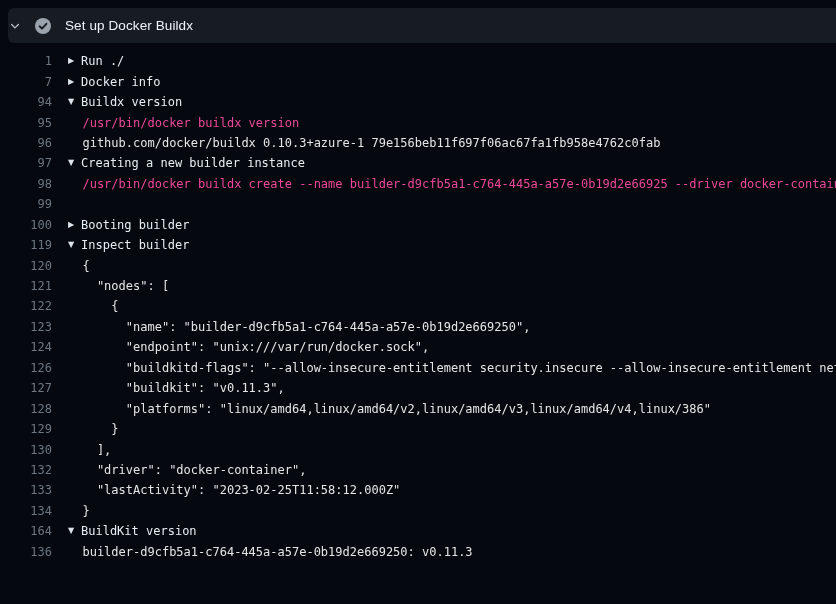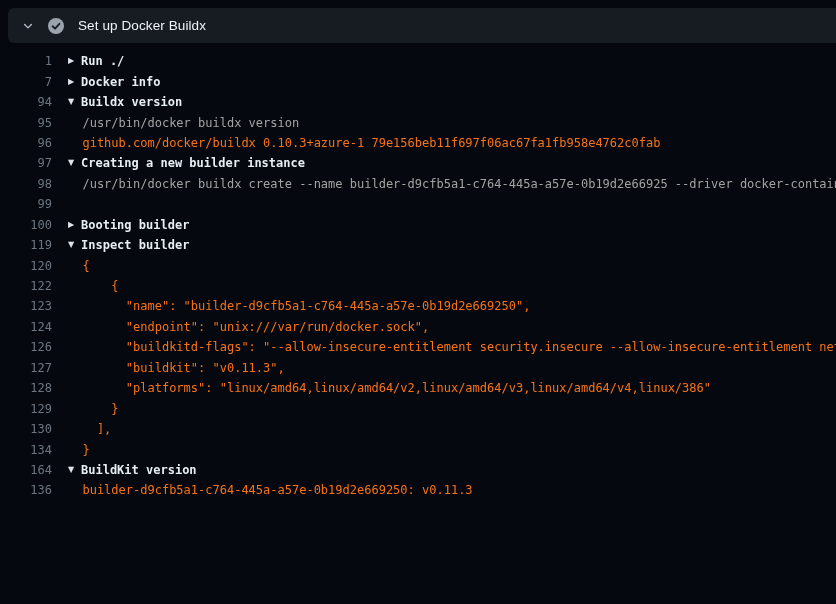--- a/index.html
+++ b/index.html
@@ -13,21 +13,20 @@
     font-family: "DejaVu Sans Mono", monospace;
   }
   .step-header {
     position: absolute;
     top: 8px; left: 8px; right: 0;
     height: 35px;
     background: #171c23;
     border-radius: 6px 0 0 6px;
     display: flex;
     align-items: center;
-    padding-left: 13px;
     cursor: pointer;
   }
   .chev { width: 14px; height: 14px; display: flex; align-items: center; justify-content: center; margin-right: 13px; flex: none; }
   .status { width: 16px; height: 16px; display: flex; align-items: center; justify-content: center; margin-right: 14px; flex: none; }
   .title {
     font-family: "Liberation Sans", sans-serif;
     font-size: 13.5px;
     font-weight: 400;
     color: #f0f3f6;
     letter-spacing: 0.1px;
@@ -44,23 +43,23 @@
     width: 44px;
     flex: none;
     text-align: right;
     font-size: 12px;
     color: #6e7681;
     margin-right: 16px;
     cursor: pointer;
   }
   .txt { font-size: 12px; flex: none; }
   .row.group  { cursor: pointer; }
-  .row.group .txt   { color: #e6edf3; font-weight: bold; }
-  .row.command .txt { color: #a3a3a3; }
-  .row.output .txt  { color: #f97316; }
+  .row.group .txt   { color: #e6edf3; }
+  .row.command .txt { color: #ec4899; }
+  .row.output .txt  { color: #e5e5e5; }
   .tri {
     width: 13px;
     flex: none;
     font-size: 8px;
     line-height: 1;
     color: #dde3ea;
     font-family: "DejaVu Sans", sans-serif;
   }
 </style>
 </head>
@@ -88,26 +87,29 @@
       <div class="row group"><span class="num">7</span><span class="tri">▶</span><span class="txt">Docker info</span></div>
       <div class="row group"><span class="num">94</span><span class="tri">▼</span><span class="txt">Buildx version</span></div>
       <div class="row command"><span class="num">95</span><span class="txt">  /usr/bin/docker buildx version</span></div>
       <div class="row output"><span class="num">96</span><span class="txt">  github.com/docker/buildx 0.10.3+azure-1 79e156beb11f697f06ac67fa1fb958e4762c0fab</span></div>
       <div class="row group"><span class="num">97</span><span class="tri">▼</span><span class="txt">Creating a new builder instance</span></div>
       <div class="row command"><span class="num">98</span><span class="txt">  /usr/bin/docker buildx create --name builder-d9cfb5a1-c764-445a-a57e-0b19d2e66925 --driver docker-container</span></div>
       <div class="row output"><span class="num">99</span></div>
       <div class="row group"><span class="num">100</span><span class="tri">▶</span><span class="txt">Booting builder</span></div>
       <div class="row group"><span class="num">119</span><span class="tri">▼</span><span class="txt">Inspect builder</span></div>
       <div class="row output"><span class="num">120</span><span class="txt">  {</span></div>
+      <div class="row output"><span class="num">121</span><span class="txt">    "nodes": [</span></div>
       <div class="row output"><span class="num">122</span><span class="txt">      {</span></div>
       <div class="row output"><span class="num">123</span><span class="txt">        "name": "builder-d9cfb5a1-c764-445a-a57e-0b19d2e669250",</span></div>
       <div class="row output"><span class="num">124</span><span class="txt">        "endpoint": "unix:///var/run/docker.sock",</span></div>
       <div class="row output"><span class="num">126</span><span class="txt">        "buildkitd-flags": "--allow-insecure-entitlement security.insecure --allow-insecure-entitlement network.host",</span></div>
       <div class="row output"><span class="num">127</span><span class="txt">        "buildkit": "v0.11.3",</span></div>
       <div class="row output"><span class="num">128</span><span class="txt">        "platforms": "linux/amd64,linux/amd64/v2,linux/amd64/v3,linux/amd64/v4,linux/386"</span></div>
       <div class="row output"><span class="num">129</span><span class="txt">      }</span></div>
       <div class="row output"><span class="num">130</span><span class="txt">    ],</span></div>
+      <div class="row output"><span class="num">132</span><span class="txt">    "driver": "docker-container",</span></div>
+      <div class="row output"><span class="num">133</span><span class="txt">    "lastActivity": "2023-02-25T11:58:12.000Z"</span></div>
       <div class="row output"><span class="num">134</span><span class="txt">  }</span></div>
       <div class="row group"><span class="num">164</span><span class="tri">▼</span><span class="txt">BuildKit version</span></div>
       <div class="row output"><span class="num">136</span><span class="txt">  builder-d9cfb5a1-c764-445a-a57e-0b19d2e669250: v0.11.3</span></div>
     </div>
 
 </div>
 
 </body></html>

